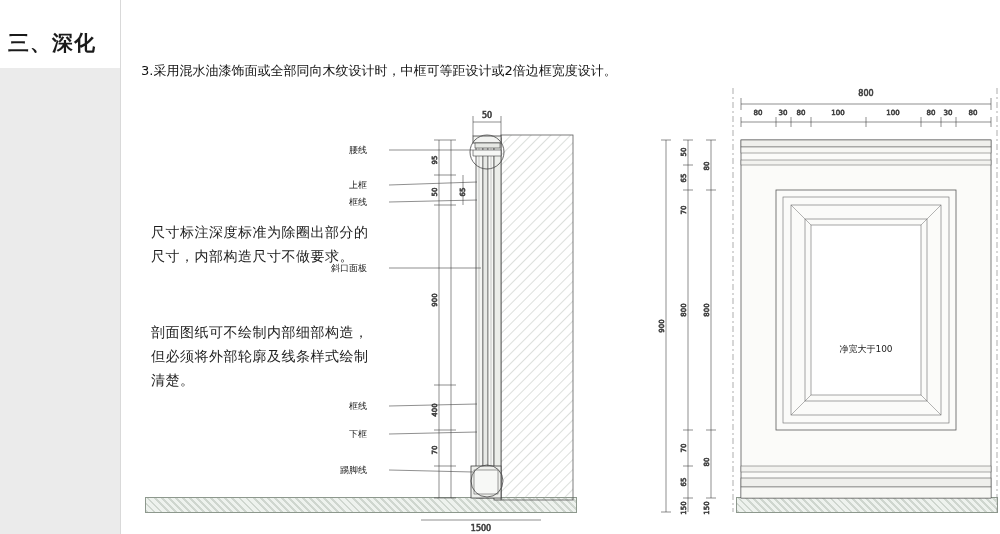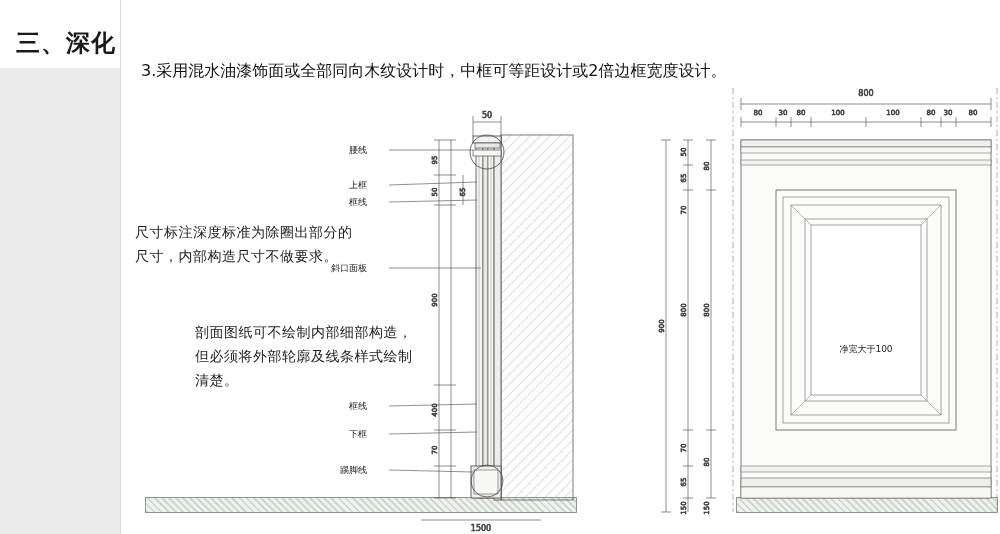--- a/index.html
+++ b/index.html
@@ -18,47 +18,47 @@
   }
   .left-band .white-top{
     position:absolute;left:0;top:0;width:120px;height:18px;background:#fff;
   }
   .left-band .title-box{
     position:absolute;left:0;top:18px;width:120px;height:50px;
     background:#ffffff;
     display:flex;align-items:center;
   }
   .left-band .title-text{
-    font-size:24px;color:#1a1a1a;letter-spacing:1px;
-    padding-left:16px;font-weight:bold;
+    font-size:21px;color:#1a1a1a;letter-spacing:1px;
+    padding-left:8px;font-weight:bold;
     font-family:"DejaVu Sans",sans-serif;
   }
   .left-band .grey-lower{
     position:absolute;left:0;top:68px;width:120px;height:466px;background:#ebebeb;
   }
   .band-divider{
     position:absolute;left:120px;top:0;width:1px;height:534px;background:#d9d9d9;
   }
   
   .content{
     position:absolute;left:121px;top:0;right:0;bottom:0;background:#ffffff;
   }
   .note-lines{
     position:absolute;left:20px;top:58px;width:760px;
-    font-size:16px;color:#111;line-height:26px;
+    font-size:13px;color:#111;line-height:26px;
     font-family:"DejaVu Sans",sans-serif;
   }
   .note-lines div{white-space:nowrap;}
   
   .ann{
     position:absolute;font-size:14px;color:#1d1d1d;line-height:24px;
     font-family:"DejaVu Sans",sans-serif;letter-spacing:.5px;
   }
-  .ann1{left:14px;top:220px;width:230px;}
-  .ann2{left:30px;top:320px;width:230px;margin-left:44px;}
+  .ann1{left:30px;top:220px;width:230px;}
+  .ann2{left:30px;top:320px;width:230px;}
   svg{position:absolute;left:0;top:0;}
   .lbl{
     font-family:"DejaVu Sans",sans-serif;
     font-size:8px;fill:#222;
   }
   .lbl-cn{font-size:9px;}
   .lbl-sm{font-size:7px;}
   .floorband{
     position:absolute;left:24px;top:497px;width:430px;height:14px;
     background:repeating-linear-gradient(45deg,#cfd6cf 0 2px,#eef2ee 2px 5px);

